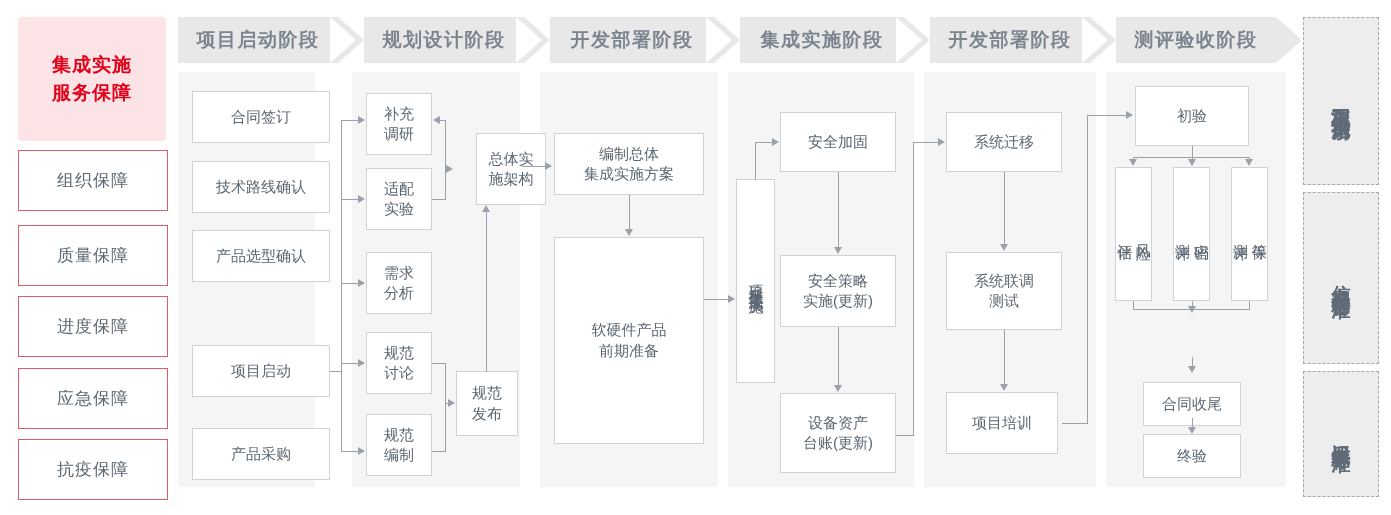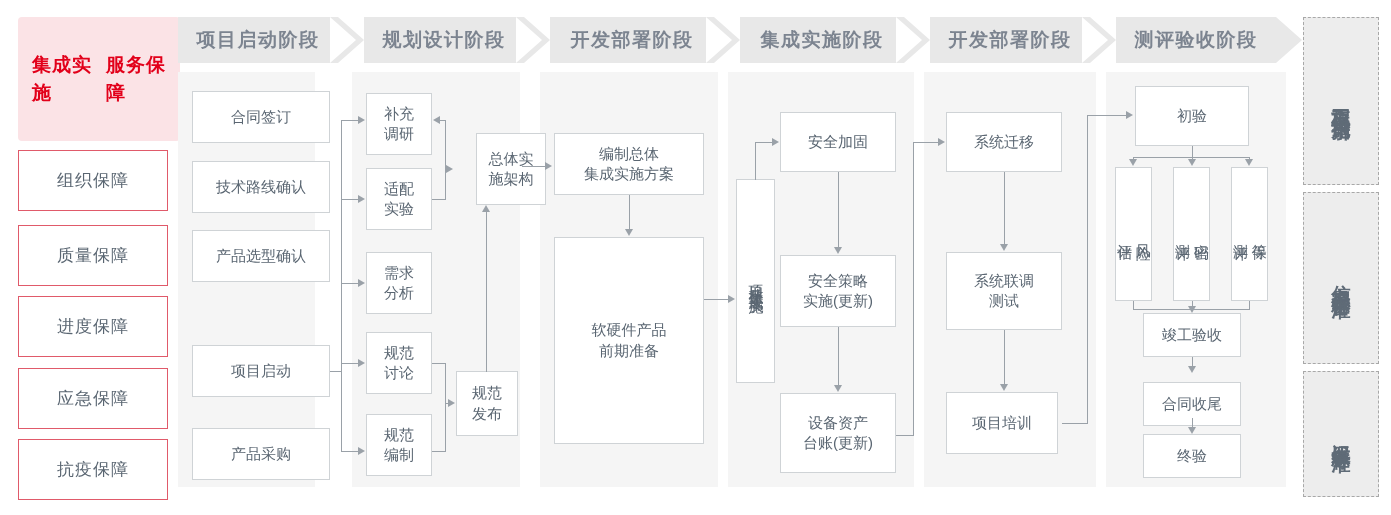--- a/index.html
+++ b/index.html
@@ -3,22 +3,22 @@
 <meta charset="utf-8">
 <style>
   html,body{margin:0;padding:0;background:#ffffff;}
   body{font-family:"Liberation Sans","DejaVu Sans",sans-serif;}
   #canvas{position:relative;width:1391px;height:515px;background:#fff;overflow:hidden;}
 
   
   .hero-box{
     position:absolute;left:18px;top:17px;width:148px;height:124px;
     background:#fbe3e6;border-radius:4px;
-    display:flex;flex-direction:row;align-items:center;justify-content:center;
-    color:#e2001a;font-weight:bold;font-size:19px;line-height:1.45;letter-spacing:1px;padding-left:14px;
+    display:flex;flex-direction:column;align-items:center;justify-content:center;
+    color:#e2001a;font-weight:bold;font-size:19px;line-height:1.45;letter-spacing:1px;
   }
   .guard-box{
     position:absolute;left:18px;width:148px;height:59px;
     background:#ffffff;border:1.5px solid #e05a6a;
     display:flex;align-items:center;justify-content:center;
     color:#5a6672;font-size:17px;letter-spacing:1px;
   }
 
   
   .phase-body{position:absolute;top:72px;background:#f5f5f5;}
@@ -209,23 +209,20 @@
       <span>初验</span>
     </div>
   <div class="node vert" style="left:1115px;top:167px;width:37px;height:134px">
       <span>风险<br>评估</span>
     </div>
   <div class="node vert" style="left:1173px;top:167px;width:37px;height:134px">
       <span>密码<br>测评</span>
     </div>
   <div class="node vert" style="left:1231px;top:167px;width:37px;height:134px">
       <span>等保<br>测评</span>
-    </div>
-  <div class="node" style="left:1143px;top:313px;width:98px;height:44px">
-      <span>竣工验收</span>
     </div>
   <div class="node" style="left:1143px;top:382px;width:98px;height:44px">
       <span>合同收尾</span>
     </div>
   <div class="node" style="left:1143px;top:434px;width:98px;height:44px">
       <span>终验</span>
     </div>
 
   <div class="ln lnh" style="left:330px;top:371px;width:12px"></div>
   <div class="ln lnv" style="left:341px;top:120px;height:332px"></div>

